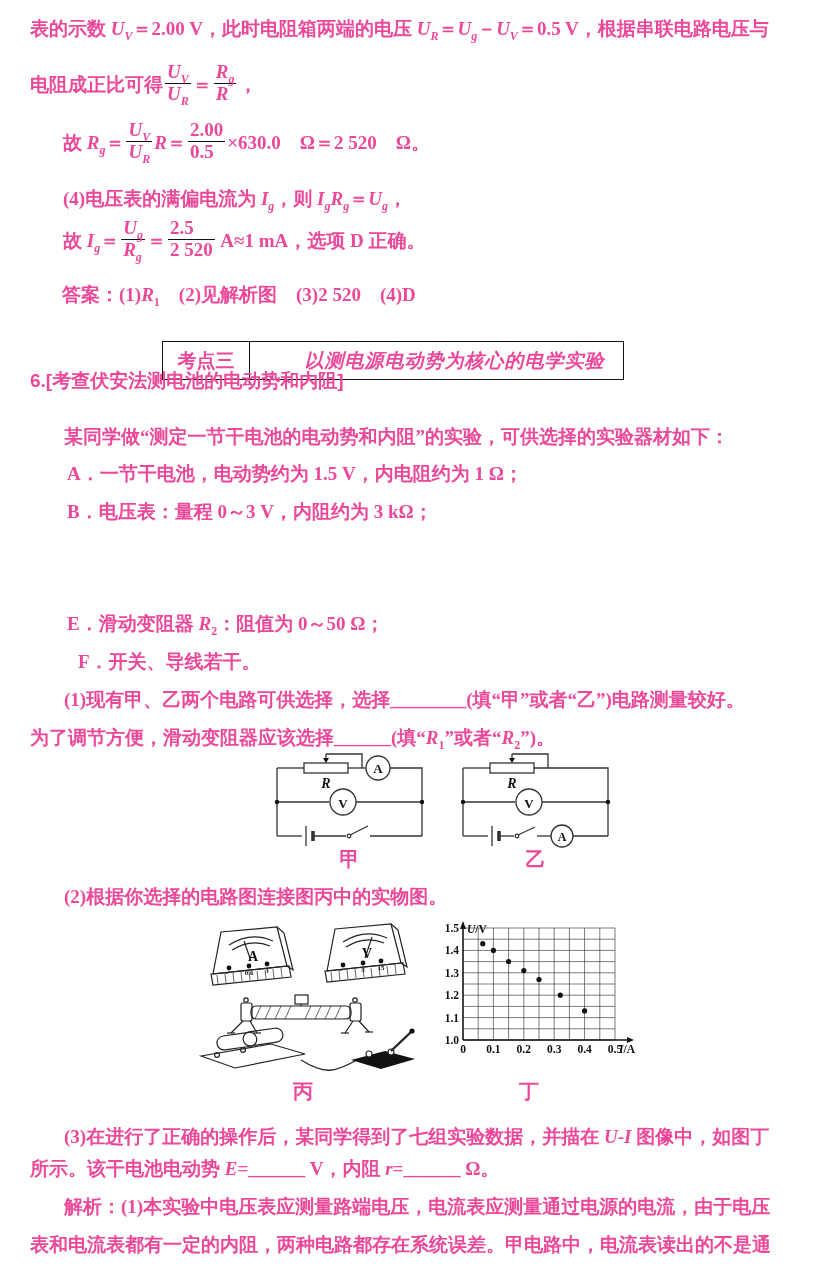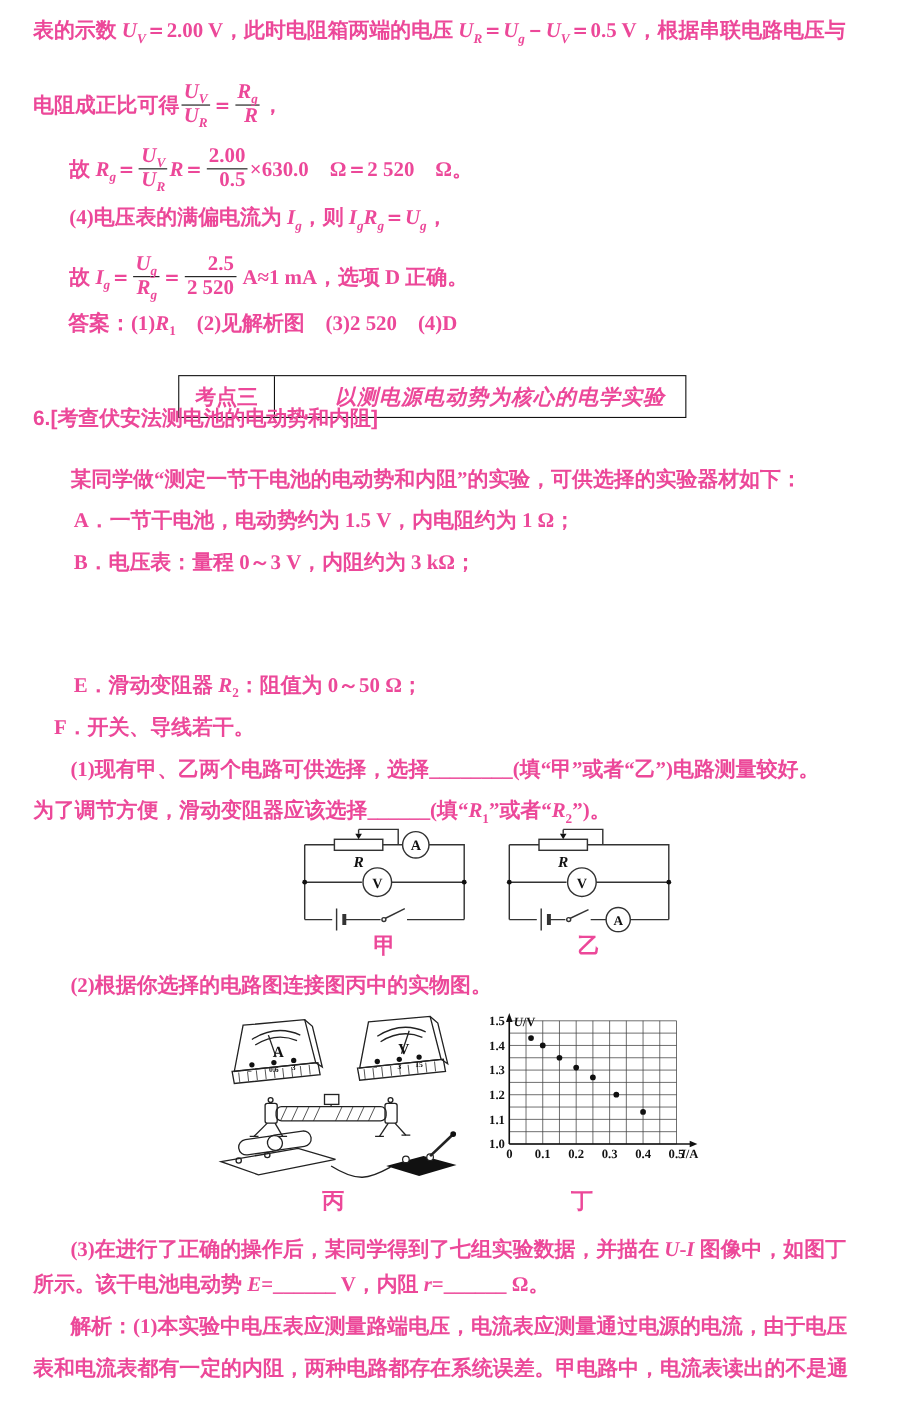--- a/index.html
+++ b/index.html
@@ -3,21 +3,21 @@
 <meta charset="utf-8">
 <style>
   html,body{margin:0;padding:0;background:#fff;}
   .page{position:relative;width:819px;height:1278px;background:#ffffff;overflow:hidden;
         font-family:"Liberation Serif",serif;font-weight:700;color:#ec4899;font-size:19px;}
   .line{position:absolute;white-space:nowrap;line-height:1.35;}
   .hei{font-family:"Liberation Sans",sans-serif;font-weight:700;}
   .sans{font-family:"Liberation Sans",sans-serif;font-weight:700;}
   .mvar{font-style:italic;}
   sub{font-size:12px;line-height:0;}
-  .frac{display:inline-block;vertical-align:-42%;text-align:right;margin:12px 2px;line-height:1.08;}
+  .frac{display:inline-block;vertical-align:-42%;text-align:left;margin:0 2px;line-height:1.08;}
   .frac .num{display:block;border-bottom:1.7px solid #111;padding:0 2px;}
   .frac .den{display:block;padding:0 2px;}
   .kaodian{position:absolute;top:341px;left:162px;width:460px;height:37px;border:1.7px solid #111;
            display:flex;font-family:"Liberation Sans",sans-serif;font-weight:700;font-size:19px;gap:36px;}
   .kaodian .badge{width:86px;border-right:1.7px solid #111;display:flex;align-items:center;justify-content:center;}
   .kaodian .title{flex:1;display:flex;align-items:center;justify-content:center;letter-spacing:1px;font-style:italic;}
   .figwrap{position:absolute;}
   .caption{position:absolute;text-align:center;font-size:20px;}
   svg text{font-family:"Liberation Serif",serif;font-weight:700;fill:#111;}
 </style>
@@ -37,21 +37,21 @@
     <div class="badge">考点三</div>
     <div class="title">以测电源电动势为核心的电学实验</div>
   </div>
 
   <div class="line sans" style="left:30px;top:368px">6.[考查伏安法测电池的电动势和内阻]</div>
   <div class="line" style="left:64px;top:424px">某同学做“测定一节干电池的电动势和内阻”的实验，可供选择的实验器材如下：</div>
 
   <div class="line" style="left:67px;top:461px">A．一节干电池，电动势约为 1.5 V，内电阻约为 1 Ω；</div>
   <div class="line" style="left:67px;top:499px">B．电压表：量程 0～3 V，内阻约为 3 kΩ；</div>
   <div class="line" style="left:67px;top:611px">E．滑动变阻器 <span class="mvar">R</span><sub>2</sub>：阻值为 0～50 Ω；</div>
-  <div class="line" style="left:49px;top:649px">F．开关、导线若干。</div>
+  <div class="line" style="left:78px;top:649px">F．开关、导线若干。</div>
 
   <div class="line" style="left:64px;top:687px">(1)现有甲、乙两个电路可供选择，选择________(填“甲”或者“乙”)电路测量较好。</div>
   <div class="line" style="left:30px;top:725px">为了调节方便，滑动变阻器应该选择______(填“<span class="mvar">R</span><sub>1</sub>”或者“<span class="mvar">R</span><sub>2</sub>”)。</div>
 
   <div class="figwrap" style="left:262px;top:748px">
     <svg width="175" height="100" viewBox="0 0 175 100">
       <g stroke="#333" stroke-width="1.3" fill="none">
         <path d="M15,20 H42"></path>
           <path d="M86,20 H104"></path>
           <path d="M128,20 H160 V88"></path>

